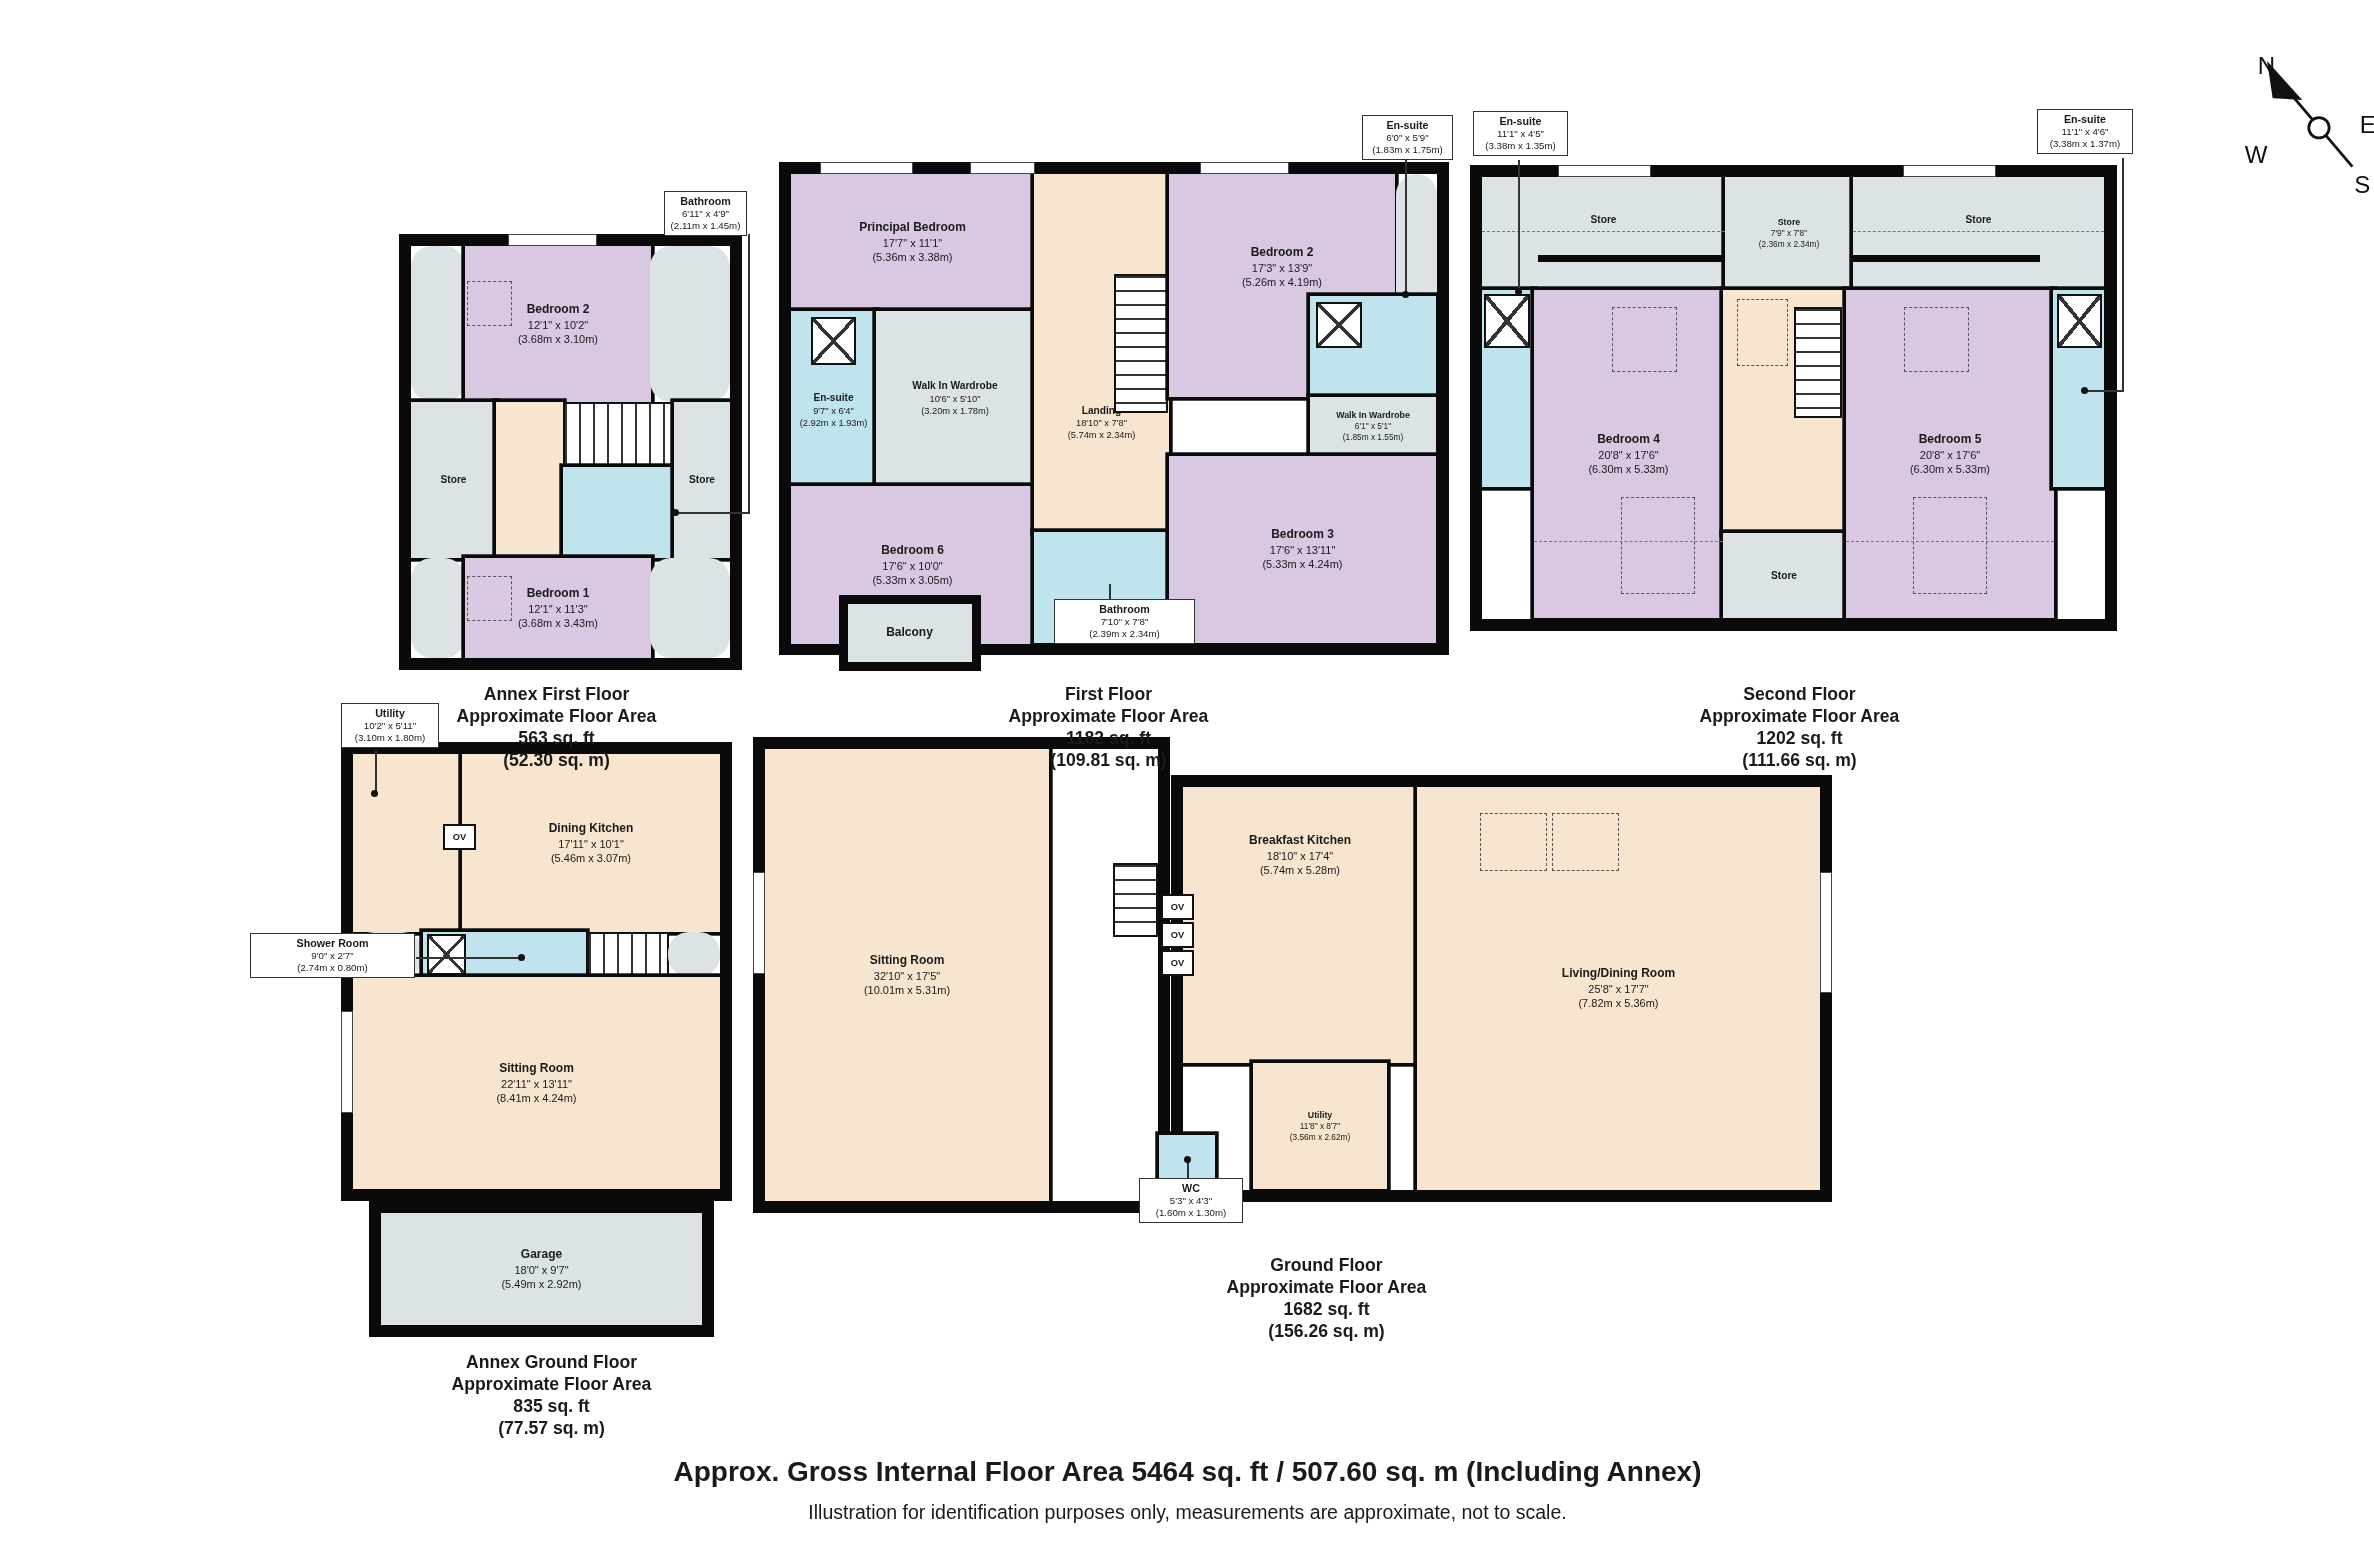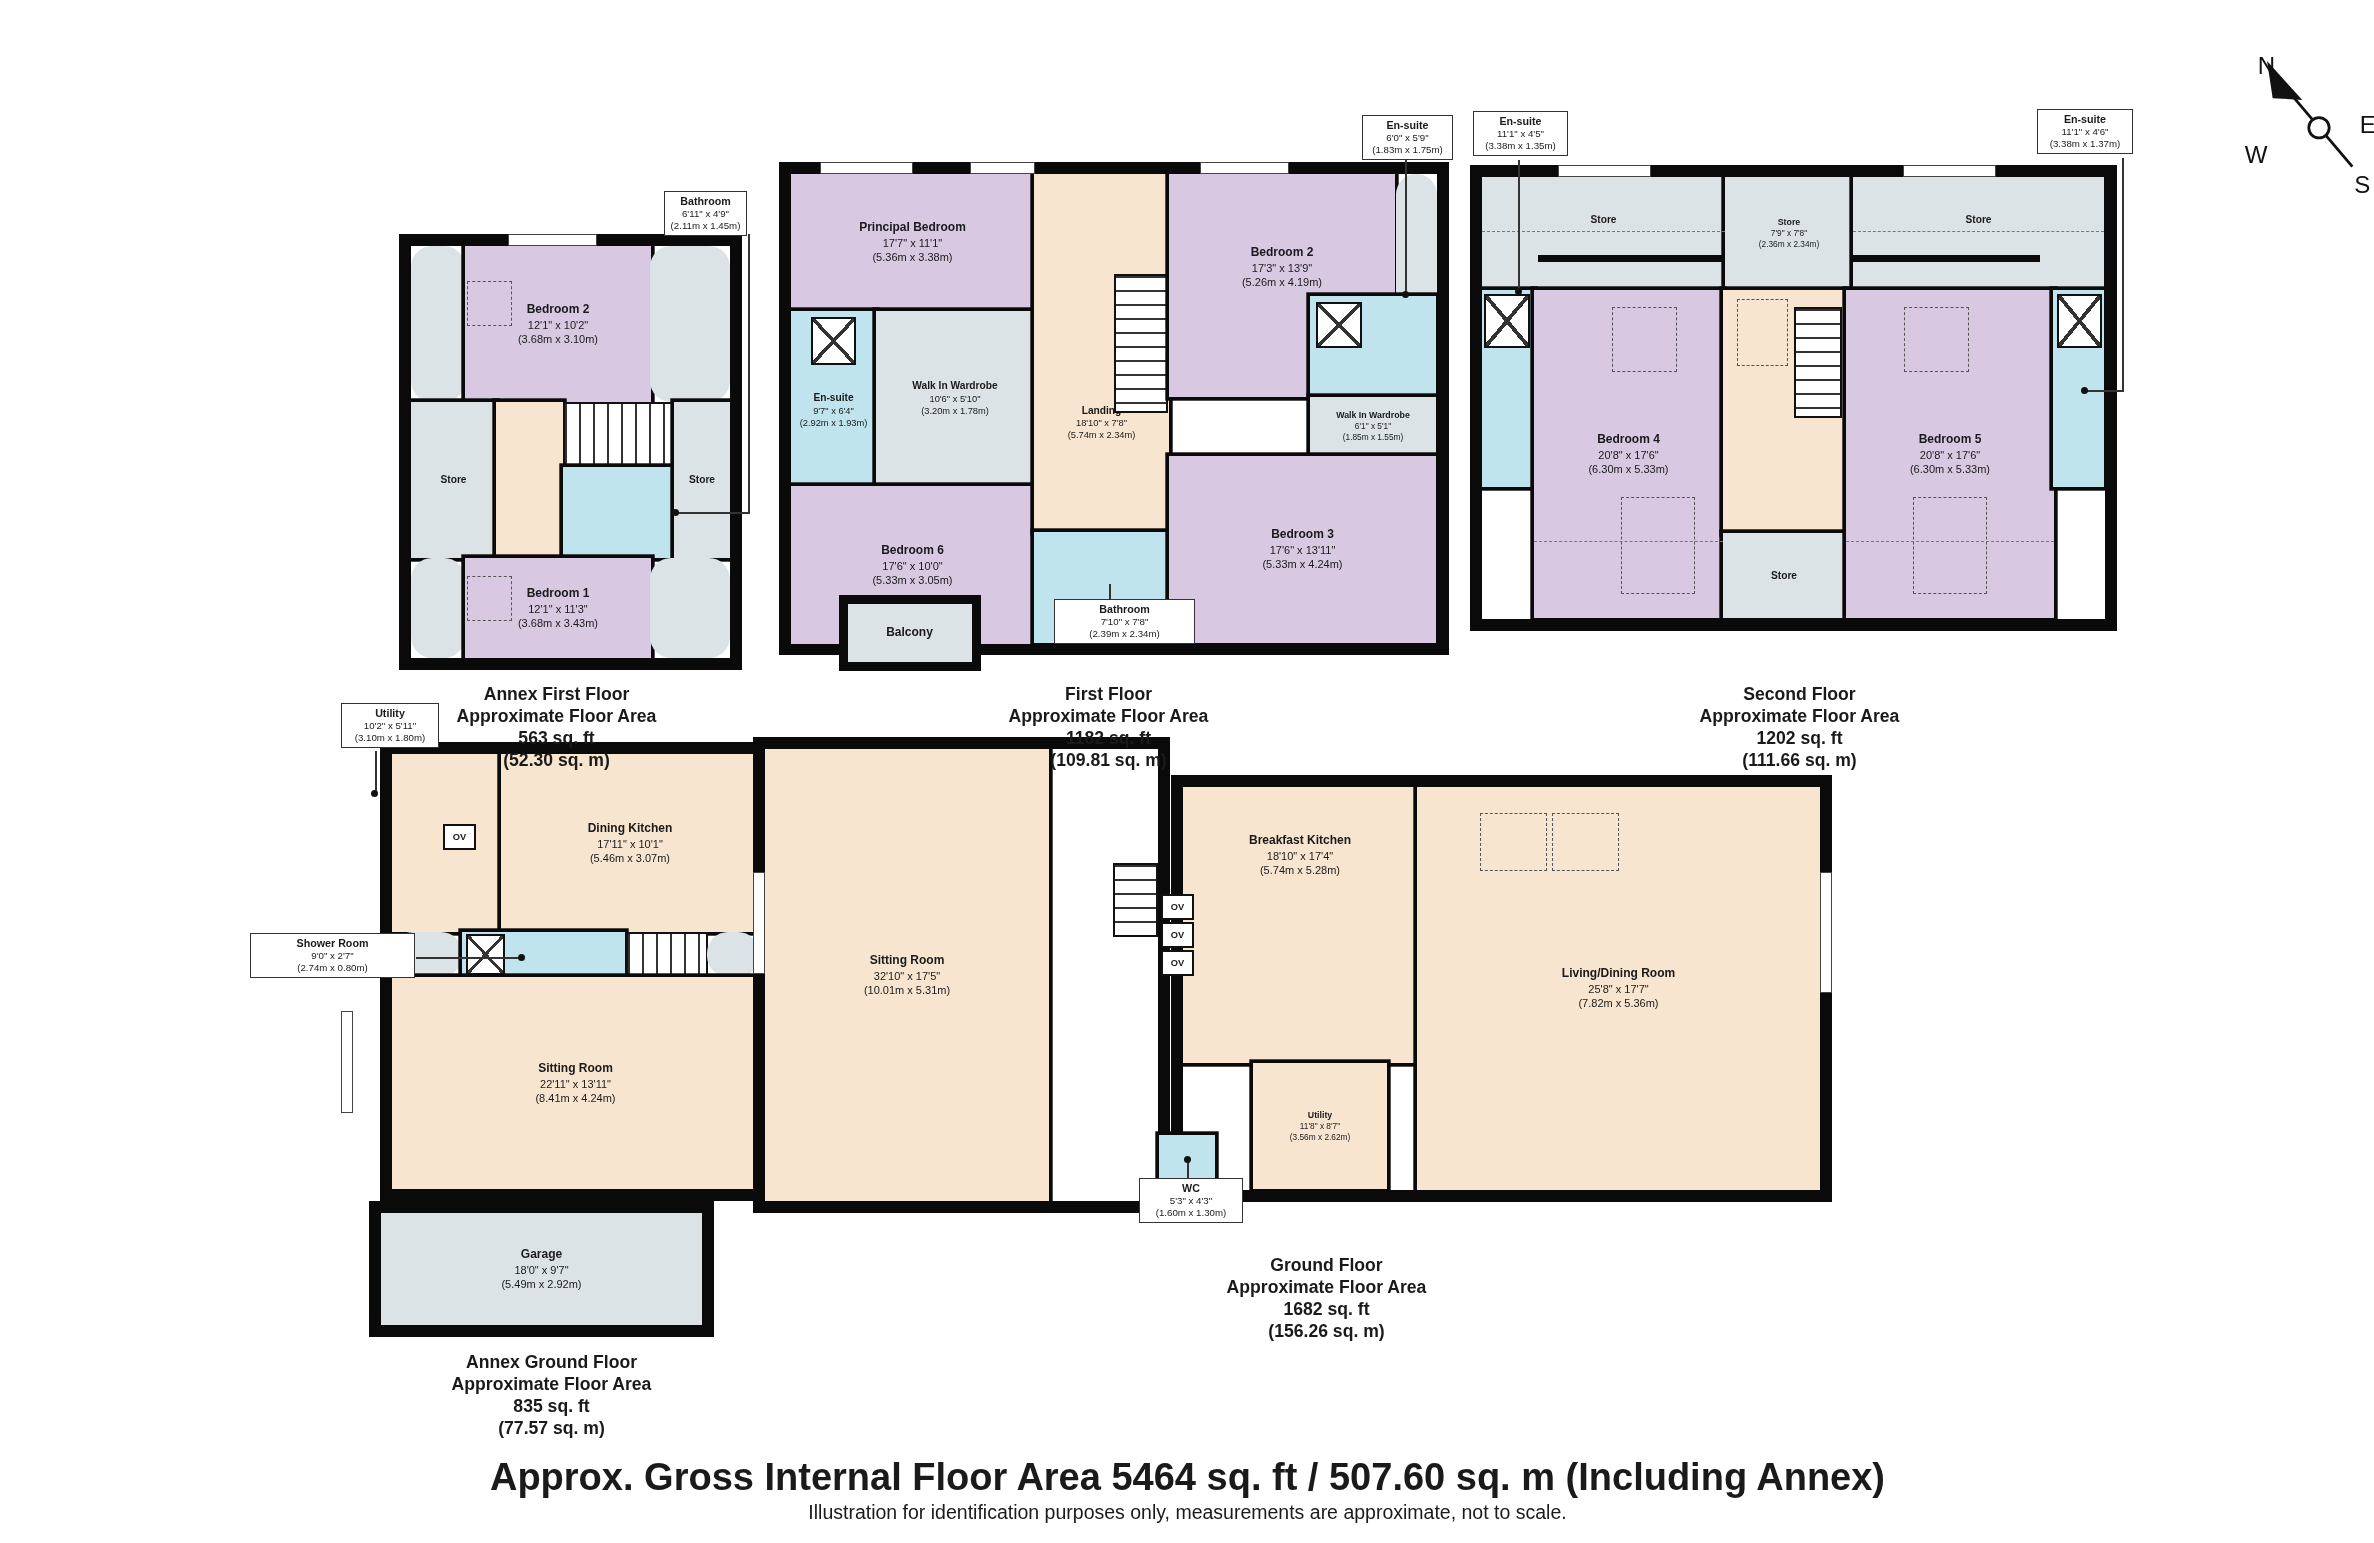--- a/index.html
+++ b/index.html
@@ -36,21 +36,21 @@
            padding:2.8px 3.7px;box-sizing:border-box;z-index:30;line-height:1.25;}
   .cname{font-weight:bold;font-size:10.7px;}
   .cdim{font-size:9.7px;}
   .lline{position:absolute;background:#333;z-index:20;}
   .ldot{position:absolute;width:7.4px;height:7.4px;border-radius:50%;background:#111;z-index:21;}
   .flabel{position:absolute;width:297px;text-align:center;font-weight:bold;
           font-size:17.6px;line-height:22px;}
   .ov{position:absolute;background:#fff;border:2.8px solid #111;box-sizing:border-box;
       display:flex;align-items:center;justify-content:center;font-size:9.3px;font-weight:bold;z-index:15;}
   .footer1{position:absolute;left:0;top:1456px;width:2375px;text-align:center;
-           font-size:38px;font-weight:bold;}
+           font-size:28px;font-weight:bold;}
   .footer2{position:absolute;left:0;top:1501px;width:2375px;text-align:center;font-size:19.5px;}
   .compass{position:absolute;left:2243px;top:46px;z-index:5;}
   .compass text{font-size:26px;fill:#111;font-family:"Liberation Sans",sans-serif;}
 </style>
 </head>
 <body>
 
 <div id="canvas">
 
 
@@ -211,21 +211,21 @@
     <div class="tray" style="left:575px;top:117px;width:45px;height:54px;"></div>
     <div class="dash" style="left:130px;top:130px;width:65px;height:65px;"></div>
     <div class="dash" style="left:139px;top:320px;width:74px;height:97px;"></div>
     <div class="dash" style="left:422px;top:130px;width:65px;height:65px;"></div>
     <div class="dash" style="left:431px;top:320px;width:74px;height:97px;"></div>
     <div class="dash" style="left:255px;top:122px;width:51px;height:67px;"></div>
     <div class="dline" style="left:52px;top:364px;width:189px;"></div>
     <div class="dline" style="left:364px;top:364px;width:208px;"></div>
   </div>
 
-  <div class="plan" style="left:341px;top:742px;width:391px;height:459px;margin-left:39px;">
+  <div class="plan" style="left:341px;top:742px;width:391px;height:459px;">
     <div class="room peach" style="left:0;top:0;width:109px;height:178px;"></div>
     <div class="room peach" style="left:109px;top:0;width:258px;height:178px;">
       <div class="rlabel">
           <div class="rname">Dining Kitchen</div>
         <div class="rdim">17'11" x 10'1"</div>
         <div class="rdim">(5.46m x 3.07m)</div>
         </div>
     </div>
     <div class="room gray nowall" style="left:0;top:178px;width:70px;height:45px;"></div>
     <div class="room blue" style="left:70px;top:178px;width:163px;height:45px;"></div>

